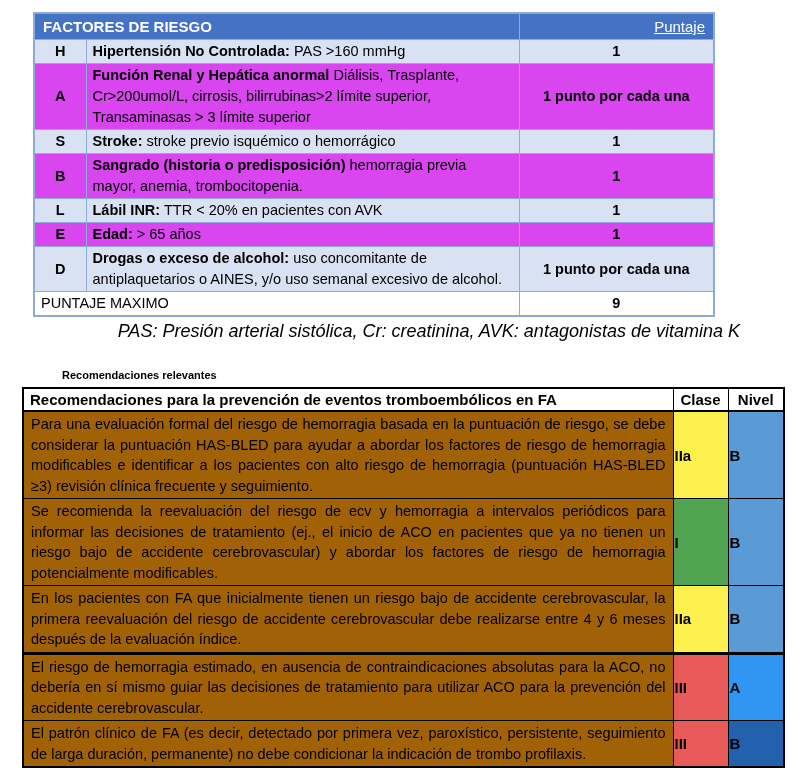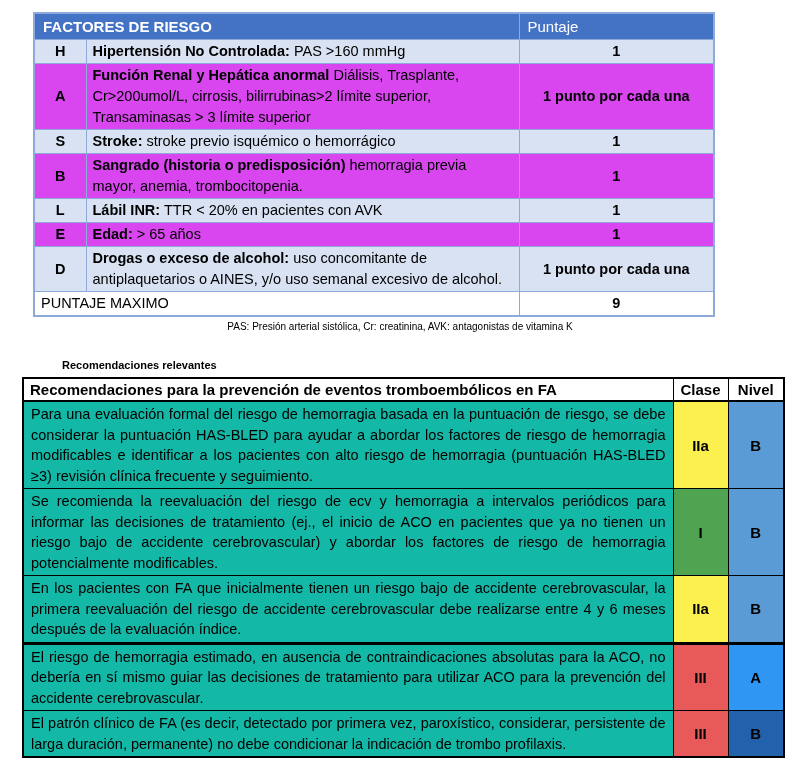--- a/index.html
+++ b/index.html
@@ -8,41 +8,41 @@
   
   .risk-wrap{margin:12px 0 0 33px;width:757px;}
   table{border-collapse:collapse;}
   .risk-table{width:680px;border:2px solid #8EAADB;table-layout:fixed;}
   .risk-table td,.risk-table th{border:1.5px solid #8EAADB;padding:1px 6px;vertical-align:middle;
     font-size:14.5px;line-height:21px;}
   .risk-table .col-letter{width:52px;}
   .risk-table .col-desc{width:433px;}
   .risk-table .col-score{width:195px;}
   .risk-head th{background:#4472C4;color:#ffffff;text-align:left;font-weight:bold;font-size:15px;padding:2px 8px;}
-  .risk-head th.score-h{text-align:left;font-weight:400;}
+  .risk-head th.score-h{text-align:right;font-weight:400;text-decoration:underline;}
   .letter-cell{text-align:center;font-weight:bold;}
   .score-cell{text-align:center;font-weight:bold;}
   .row-alt td{background:#D9E2F3;}
   .row-plain td{background:#d946ef;}
   .desc-bold{font-weight:bold;}
   .risk-foot td{background:#ffffff;}
   .risk-foot .foot-label{}
-  .caption{width:680px;margin:4px 0 0 60px;text-align:center;font-size:10px;}
+  .caption{width:680px;margin:4px 0 0 60px;text-align:right;font-style:italic;font-size:18px;}
 
   
   .section-title{margin:27px 0 6px 62px;font-weight:bold;font-size:11px;}
   .reco-table{width:700px;margin-left:22px;border:2px solid #000;table-layout:fixed;}
   .reco-table td,.reco-table th{border:1.5px solid #000;vertical-align:middle;}
   .reco-table th{font-size:15px;font-weight:bold;padding:2px 6px;border-bottom:2px solid #000;border-top:2px solid #000;}
   .reco-table th.main-h{text-align:left;}
   .reco-table .col-main{width:650px;}
   .reco-table .col-clase{width:55px;}
   .reco-table .col-nivel{width:56px;}
-  .reco-text{font-size:14.5px;line-height:20.5px;padding:2px 7px;text-align:justify;background:#14b8a6;}
-  .badge{text-align:center;font-weight:bold;font-size:15px;border-left:2px solid #000;border-right:2px solid #000;}
+  .reco-text{font-size:14.5px;line-height:20.5px;padding:2px 7px;text-align:justify;background:#a16207;}
+  .badge{text-align:left;font-weight:bold;font-size:15px;border-left:2px solid #000;border-right:2px solid #000;}
   .sect-break td{border-top:3px solid #000;}
 </style>
 </head>
 <body>
 
 <div class="risk-wrap">
   <table class="risk-table">
     <colgroup>
         <col class="col-letter">
         <col class="col-desc">
@@ -129,18 +129,18 @@
     <td class="reco-text">En los pacientes con FA que inicialmente tienen un riesgo bajo de accidente cerebrovascular, la primera reevaluación del riesgo de accidente cerebrovascular debe realizarse entre 4 y 6 meses después de la evaluación índice.</td>
     <td class="badge" style="background-color: rgb(251, 240, 77);">IIa</td>
     <td class="badge" style="background-color: rgb(91, 155, 213);">B</td>
   </tr>
   <tr class="sect-break">
     <td class="reco-text">El riesgo de hemorragia estimado, en ausencia de contraindicaciones absolutas para la ACO, no debería en sí mismo guiar las decisiones de tratamiento para utilizar ACO para la prevención del accidente cerebrovascular.</td>
     <td class="badge" style="background-color: rgb(232, 89, 90);">III</td>
     <td class="badge" style="background-color: rgb(47, 150, 243);">A</td>
   </tr>
   <tr>
-    <td class="reco-text">El patrón clínico de FA (es decir, detectado por primera vez, paroxístico, considerar, persistente de larga duración, permanente) no debe condicionar la indicación de trombo profilaxis.</td>
+    <td class="reco-text">El patrón clínico de FA (es decir, detectado por primera vez, paroxístico, persistente, seguimiento de larga duración, permanente) no debe condicionar la indicación de trombo profilaxis.</td>
     <td class="badge" style="background-color: rgb(232, 89, 90);">III</td>
     <td class="badge" style="background-color: rgb(34, 98, 172);">B</td>
   </tr>
 </tbody>
   </table>
 
 </body></html>

